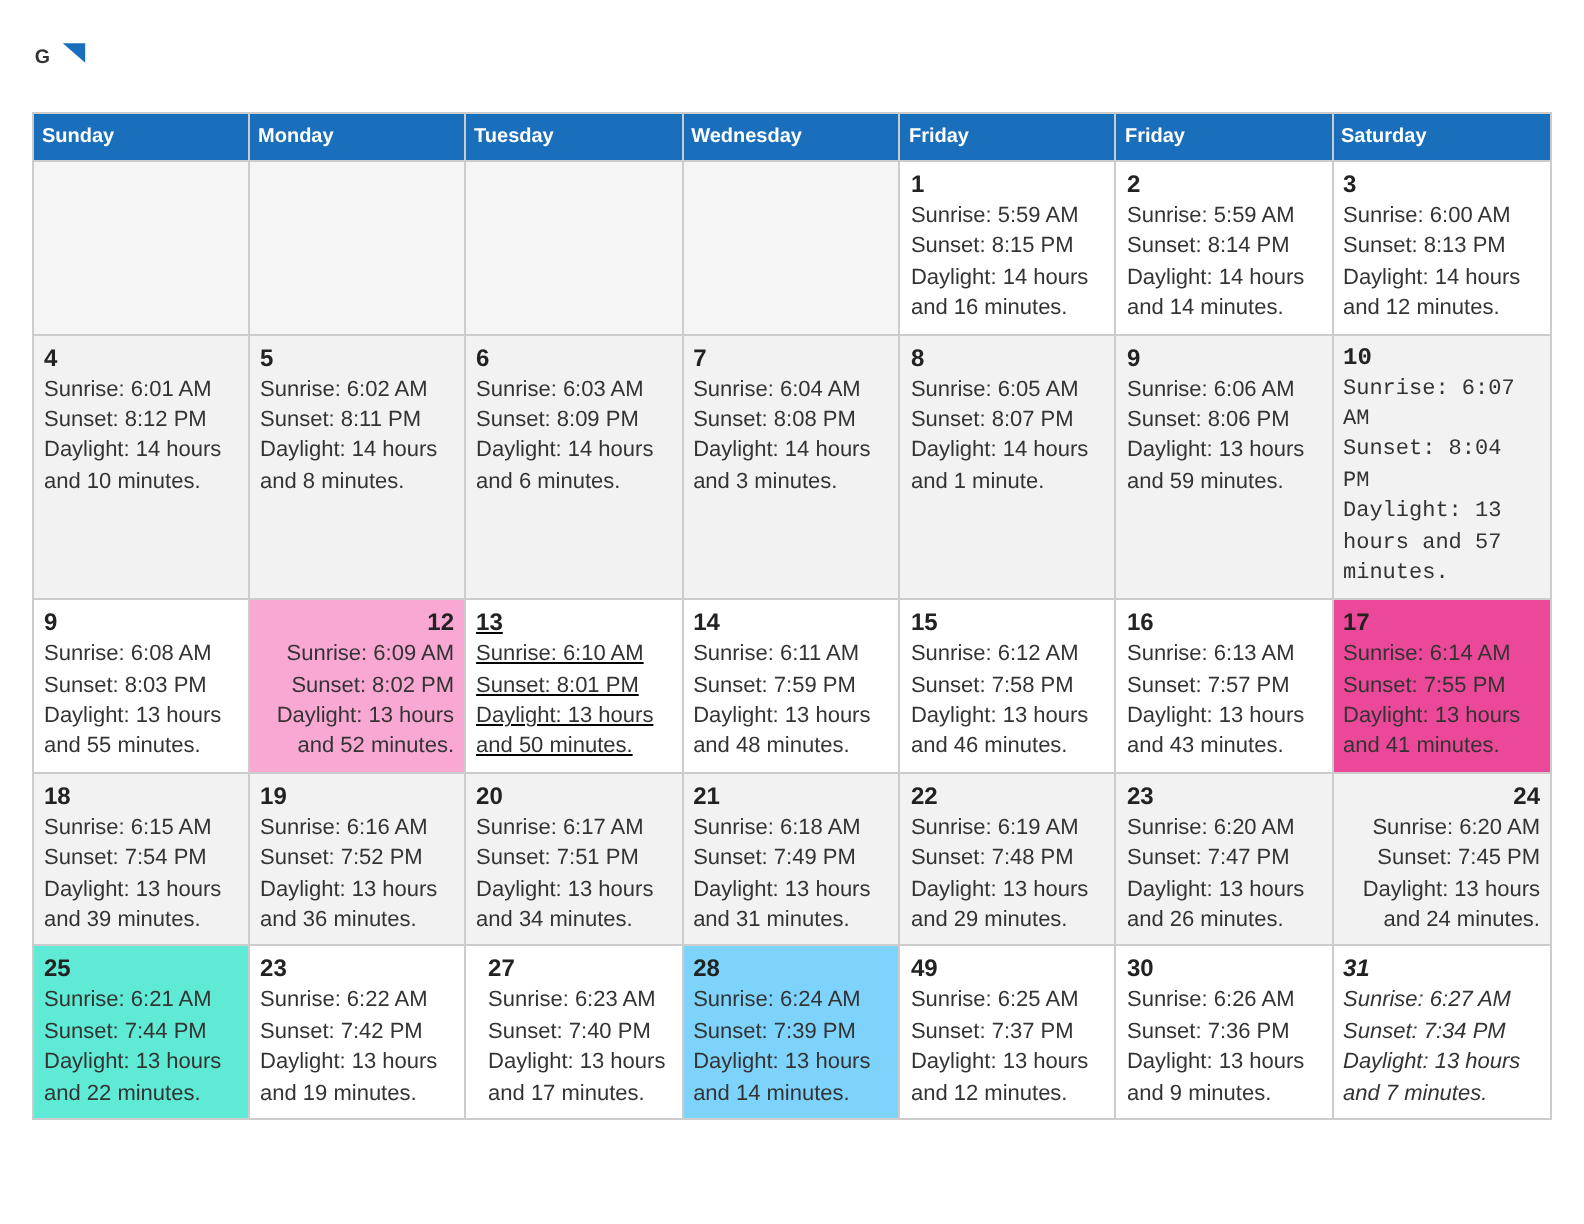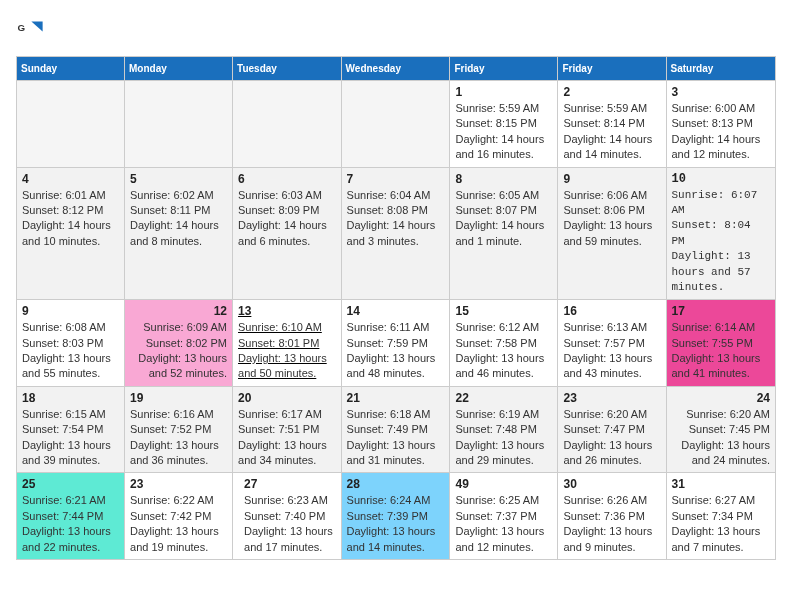--- a/index.html
+++ b/index.html
@@ -247,19 +247,19 @@
           <div class="day-info">Sunrise: 6:24 AM<br>Sunset: 7:39 PM<br>Daylight: 13 hours and 14 minutes.</div>
         </td>
         <td style="background: rgb(255, 255, 255);">
           <div class="day-num">49</div>
           <div class="day-info">Sunrise: 6:25 AM<br>Sunset: 7:37 PM<br>Daylight: 13 hours and 12 minutes.</div>
         </td>
         <td style="background: rgb(255, 255, 255);">
           <div class="day-num">30</div>
           <div class="day-info">Sunrise: 6:26 AM<br>Sunset: 7:36 PM<br>Daylight: 13 hours and 9 minutes.</div>
         </td>
-        <td style="background: rgb(255, 255, 255);">
+        <td style="background: rgb(255, 255, 255); font-style: italic;">
           <div class="day-num">31</div>
           <div class="day-info">Sunrise: 6:27 AM<br>Sunset: 7:34 PM<br>Daylight: 13 hours and 7 minutes.</div>
         </td>
       </tr>
     </tbody>
 </table>
 
 </body></html>

